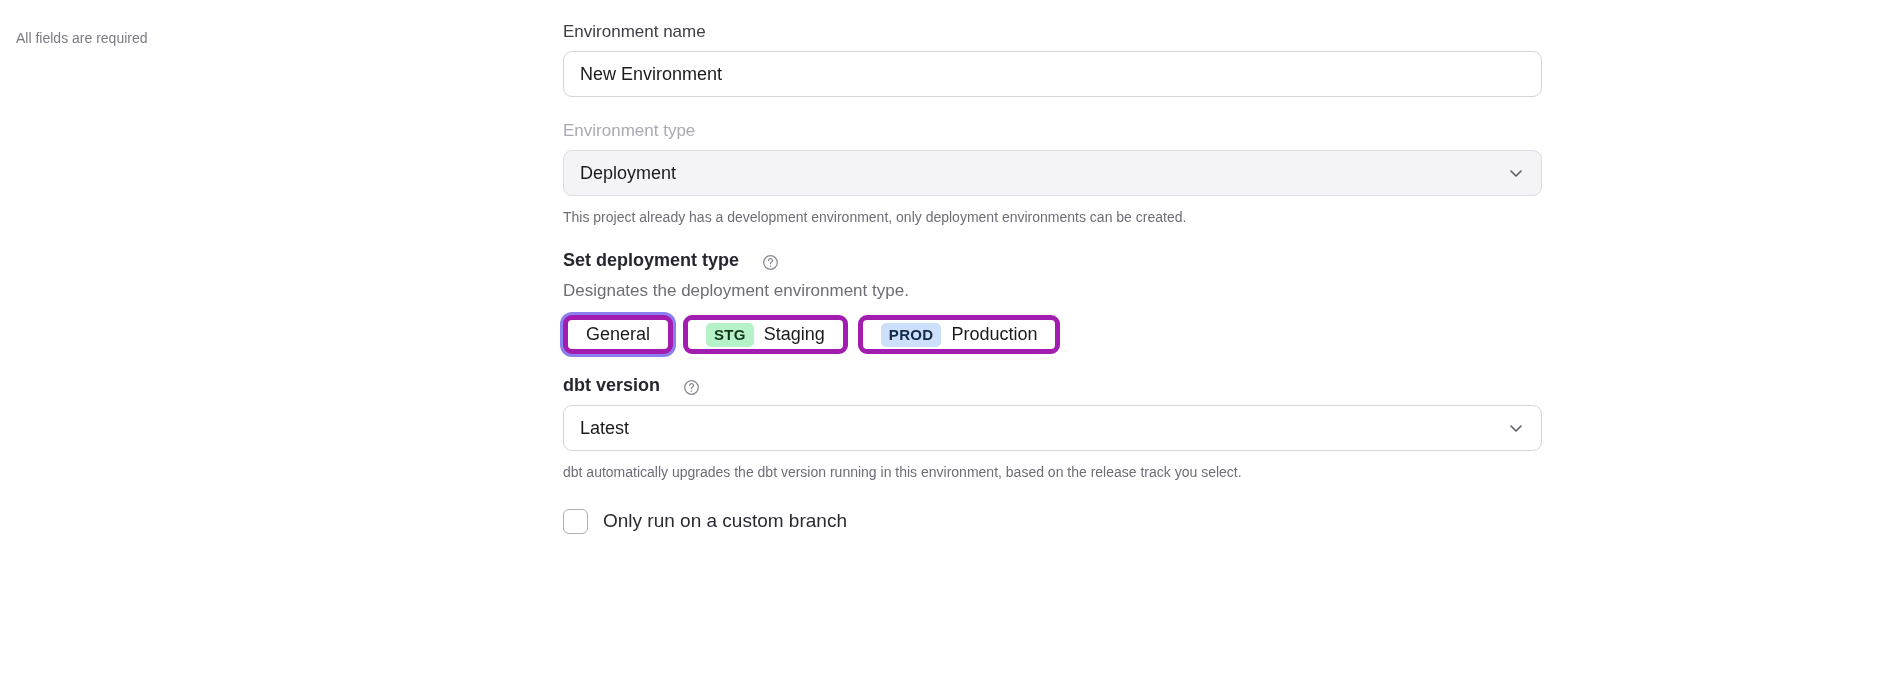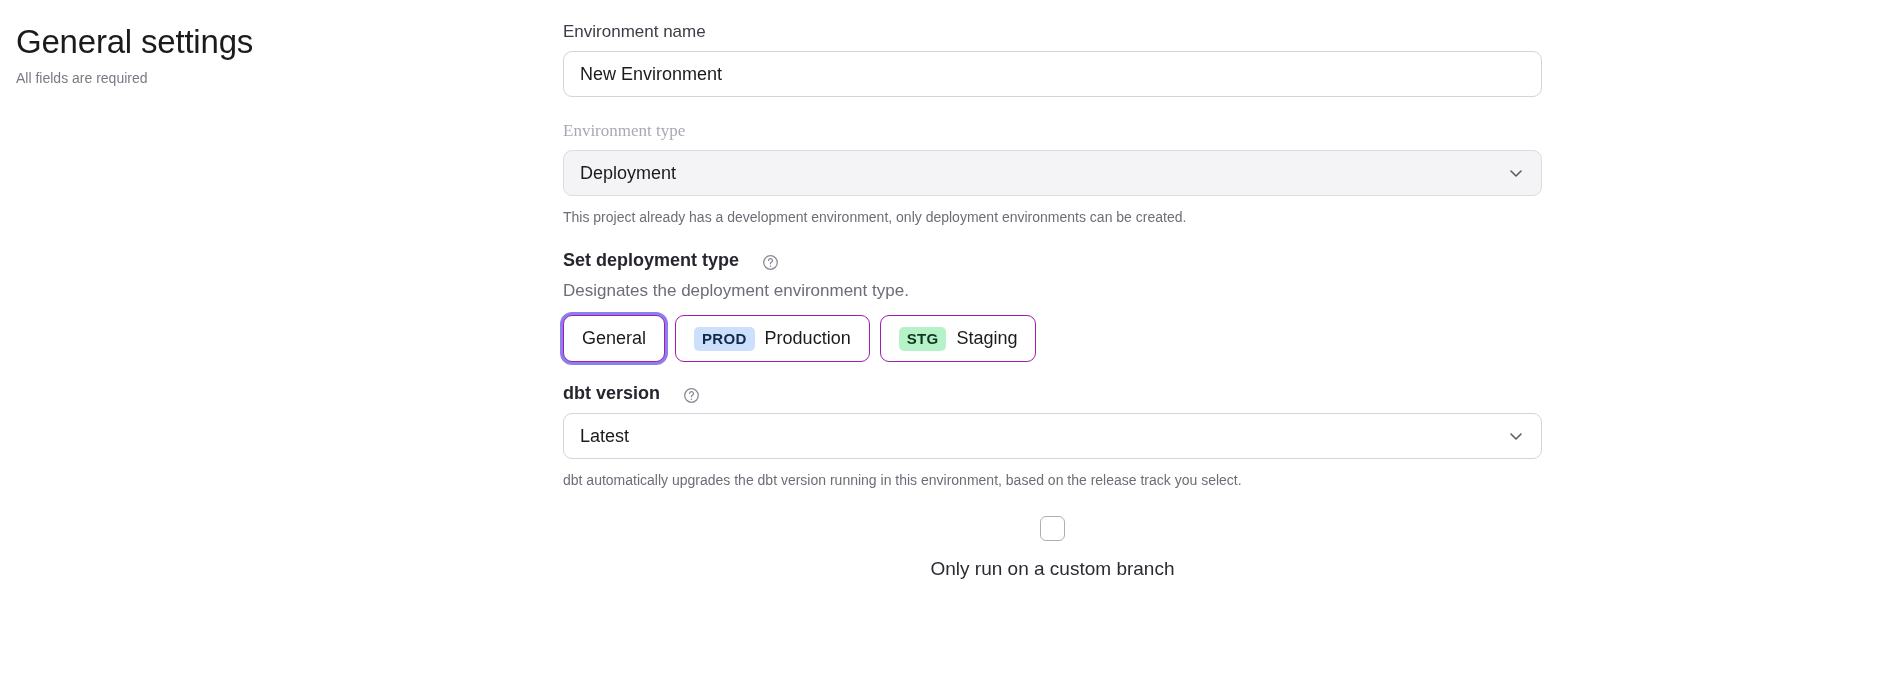--- a/index.html
+++ b/index.html
@@ -53,21 +53,21 @@
     padding-right: 348px;
     padding-top: 2px;
   }
 
   .field-label {
     font-size: 17px;
     line-height: 24px;
     color: #3d3d47;
     margin-bottom: 7px;
   }
-  .field-label.muted { color: #a9a9b4; font-family: Liberation Serif, serif; }
+  .field-label.muted { color: #a9a9b4; }
 
   .control {
     width: 100%;
     height: 46px;
     border: 1px solid #d4d4dc;
     border-radius: 9px;
     background: #ffffff;
     display: flex;
     align-items: center;
     padding: 0 16px;
@@ -119,22 +119,22 @@
     margin-top: 6px;
   }
 
   
   .seg-group {
     display: flex;
     gap: 10px;
     margin-top: 12px;
   }
   .seg-btn {
-    height: 47px;
-    border: 1px solid #a21caf;
+    height: 39px;
+    border: 5px solid #a21caf;
     border-radius: 9px;
     background: #ffffff;
     display: flex;
     align-items: center;
     gap: 10px;
     padding: 0 18px;
     font-size: 18px;
     color: #1b1b1b;
     cursor: pointer;
   }
@@ -151,21 +151,20 @@
   }
   .badge.stg  { background: #b6f2c8; color: #12341f; }
   .badge.prod { background: #ccdffb; color: #11294a; }
 
   
   .check-row {
     display: flex;
     align-items: center;
     gap: 15px;
     margin-top: 24px;
-    flex-direction: column;
   }
   .checkbox {
     width: 25px;
     height: 25px;
     border: 1.5px solid #aeaeb8;
     border-radius: 6px;
     background: #fff;
     flex: 0 0 auto;
     cursor: pointer;
   }
@@ -178,21 +177,20 @@
 
   .mt-22 { margin-top: 22px; }
   .mt-18 { margin-top: 18px; }
 </style>
 </head>
 <body>
 
 <div class="page">
 
   <div class="left-col">
-    <h1 class="page-title">General settings</h1>
     <div class="page-subtitle">All fields are required</div>
   </div>
 
   <div class="form-col">
 
     <div>
       <div class="field-label">Environment name</div>
       <div class="control">
         <span class="value">New Environment</span>
       </div>
@@ -224,27 +222,27 @@
       </div>
       <div class="section-desc">Designates the deployment environment type.</div>
 
       <div class="seg-group">
 
         <button class="seg-btn focused">
           <span>General</span>
         </button>
 
         <button class="seg-btn">
+          <span class="badge stg">STG</span>
+          <span>Staging</span>
+        </button>
+
+        <button class="seg-btn">
           <span class="badge prod">PROD</span>
           <span>Production</span>
-        </button>
-
-        <button class="seg-btn">
-          <span class="badge stg">STG</span>
-          <span>Staging</span>
         </button>
 
       </div>
     </div>
 
     <div class="mt-18">
       <div class="section-title">
         <span>dbt version</span>
         <span class="help-icon">
           <svg viewBox="0 0 20 20" width="17" height="17" fill="none" stroke="currentColor" stroke-width="1.5">

